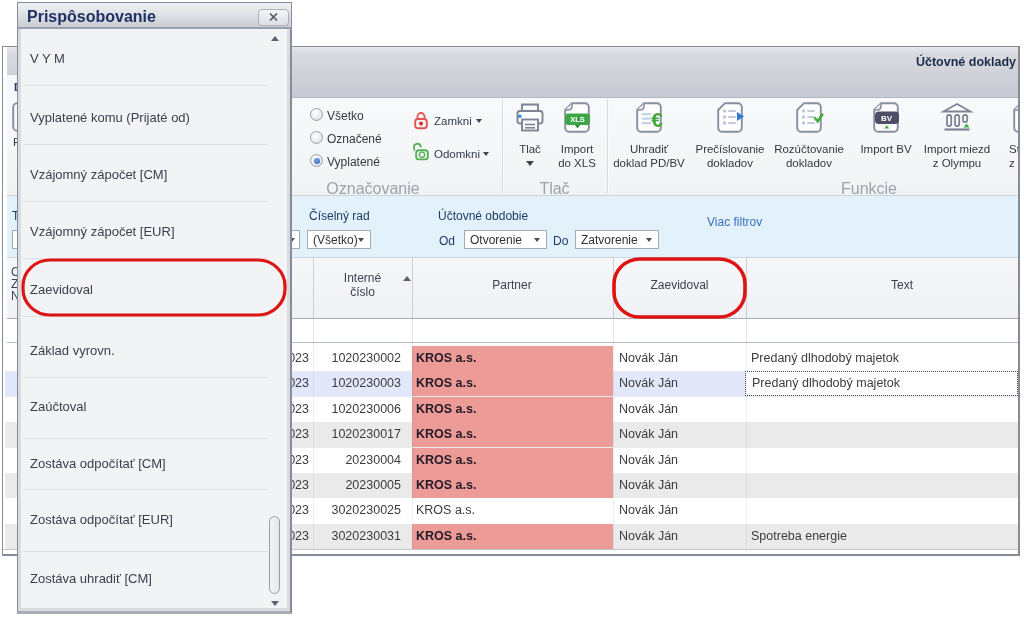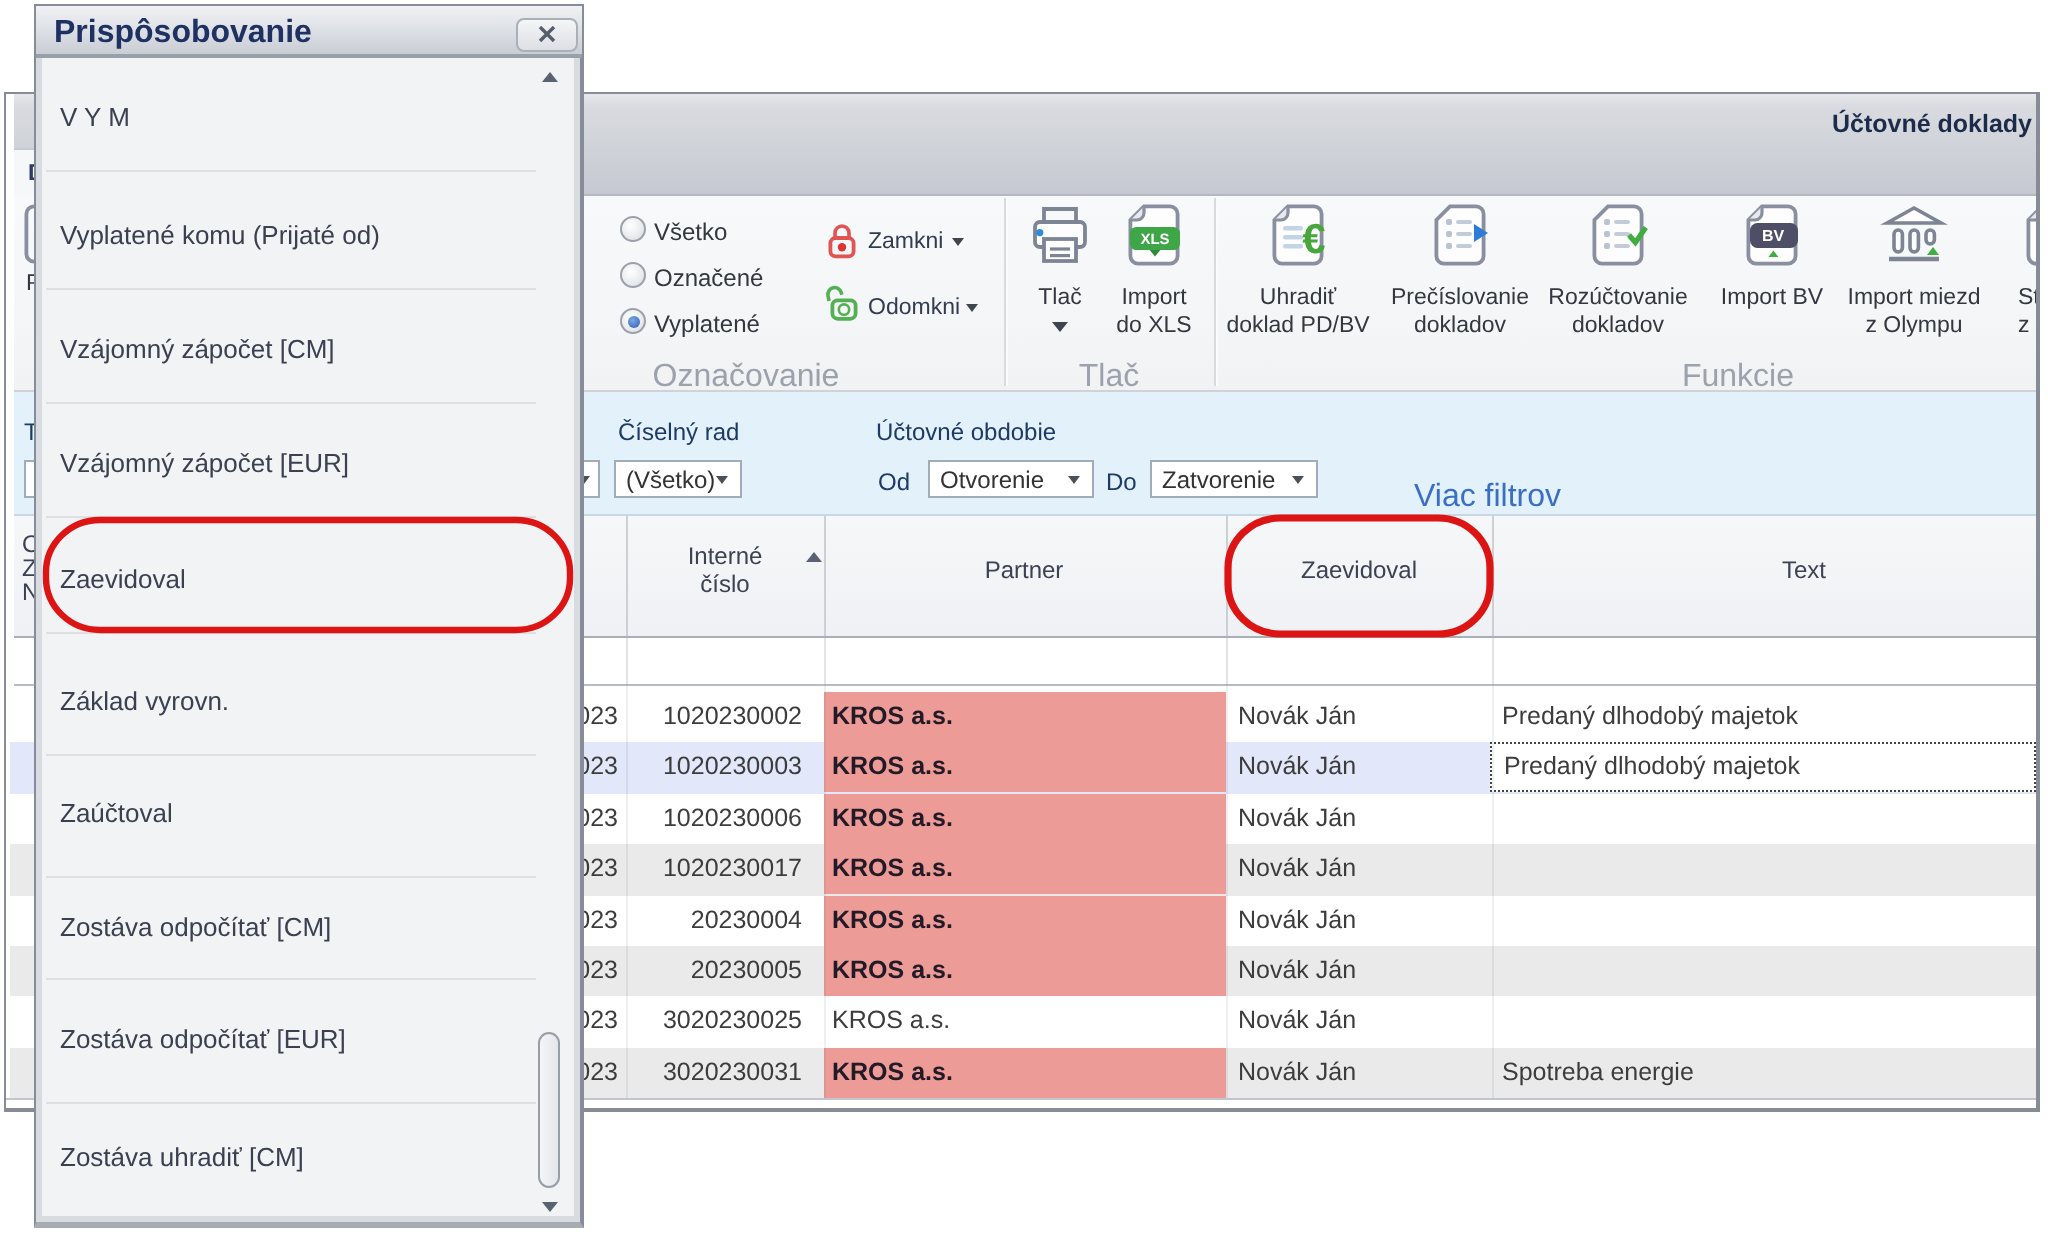--- a/index.html
+++ b/index.html
@@ -180,21 +180,21 @@
 <div class="flabel abs" style="left:439px;top:234px;">Od</div>
 <div class="combo abs" style="left:464px;top:230px;width:83px;">
       <div class="abs" style="left:5px;top:2px;">Otvorenie</div>
       <div class="abs" style="right:6px;top:7px;width:0;height:0;border-left:3.5px solid transparent;border-right:3.5px solid transparent;border-top:4px solid #4a5058;"></div>
     </div>
 <div class="flabel abs" style="left:553px;top:234px;">Do</div>
 <div class="combo abs" style="left:575px;top:230px;width:84px;">
       <div class="abs" style="left:5px;top:2px;">Zatvorenie</div>
       <div class="abs" style="right:6px;top:7px;width:0;height:0;border-left:3.5px solid transparent;border-right:3.5px solid transparent;border-top:4px solid #4a5058;"></div>
     </div>
-<div class="abs" style="left:707px;top:240px;font-size:16px;color:#3a6fc4;text-align:right;">Viac filtrov</div>
+<div class="abs" style="left:707px;top:215px;font-size:12px;color:#3a6fc4;text-align:right;">Viac filtrov</div>
 </div>
 <div id="gridcontent">
 <div class="abs" style="left:313px;top:258px;width:1px;height:60px;background:#ccd0d5;"></div>
 <div class="abs" style="left:412px;top:258px;width:1px;height:60px;background:#ccd0d5;"></div>
 <div class="abs" style="left:613px;top:258px;width:1px;height:60px;background:#ccd0d5;"></div>
 <div class="abs" style="left:746px;top:258px;width:1px;height:60px;background:#ccd0d5;"></div>
 <div class="abs htext" style="left:282px;top:271px;width:14px;">n<br>.</div>
 <div class="abs htext" style="left:313px;top:271px;width:99px;">Interné<br>číslo</div>
 <div class="abs" style="left:403px;top:276px;width:0;height:0;border-left:4px solid transparent;border-right:4px solid transparent;border-bottom:5px solid #5a6170;"></div>
 <div class="abs htext" style="left:412px;top:278px;width:200px;">Partner</div>

